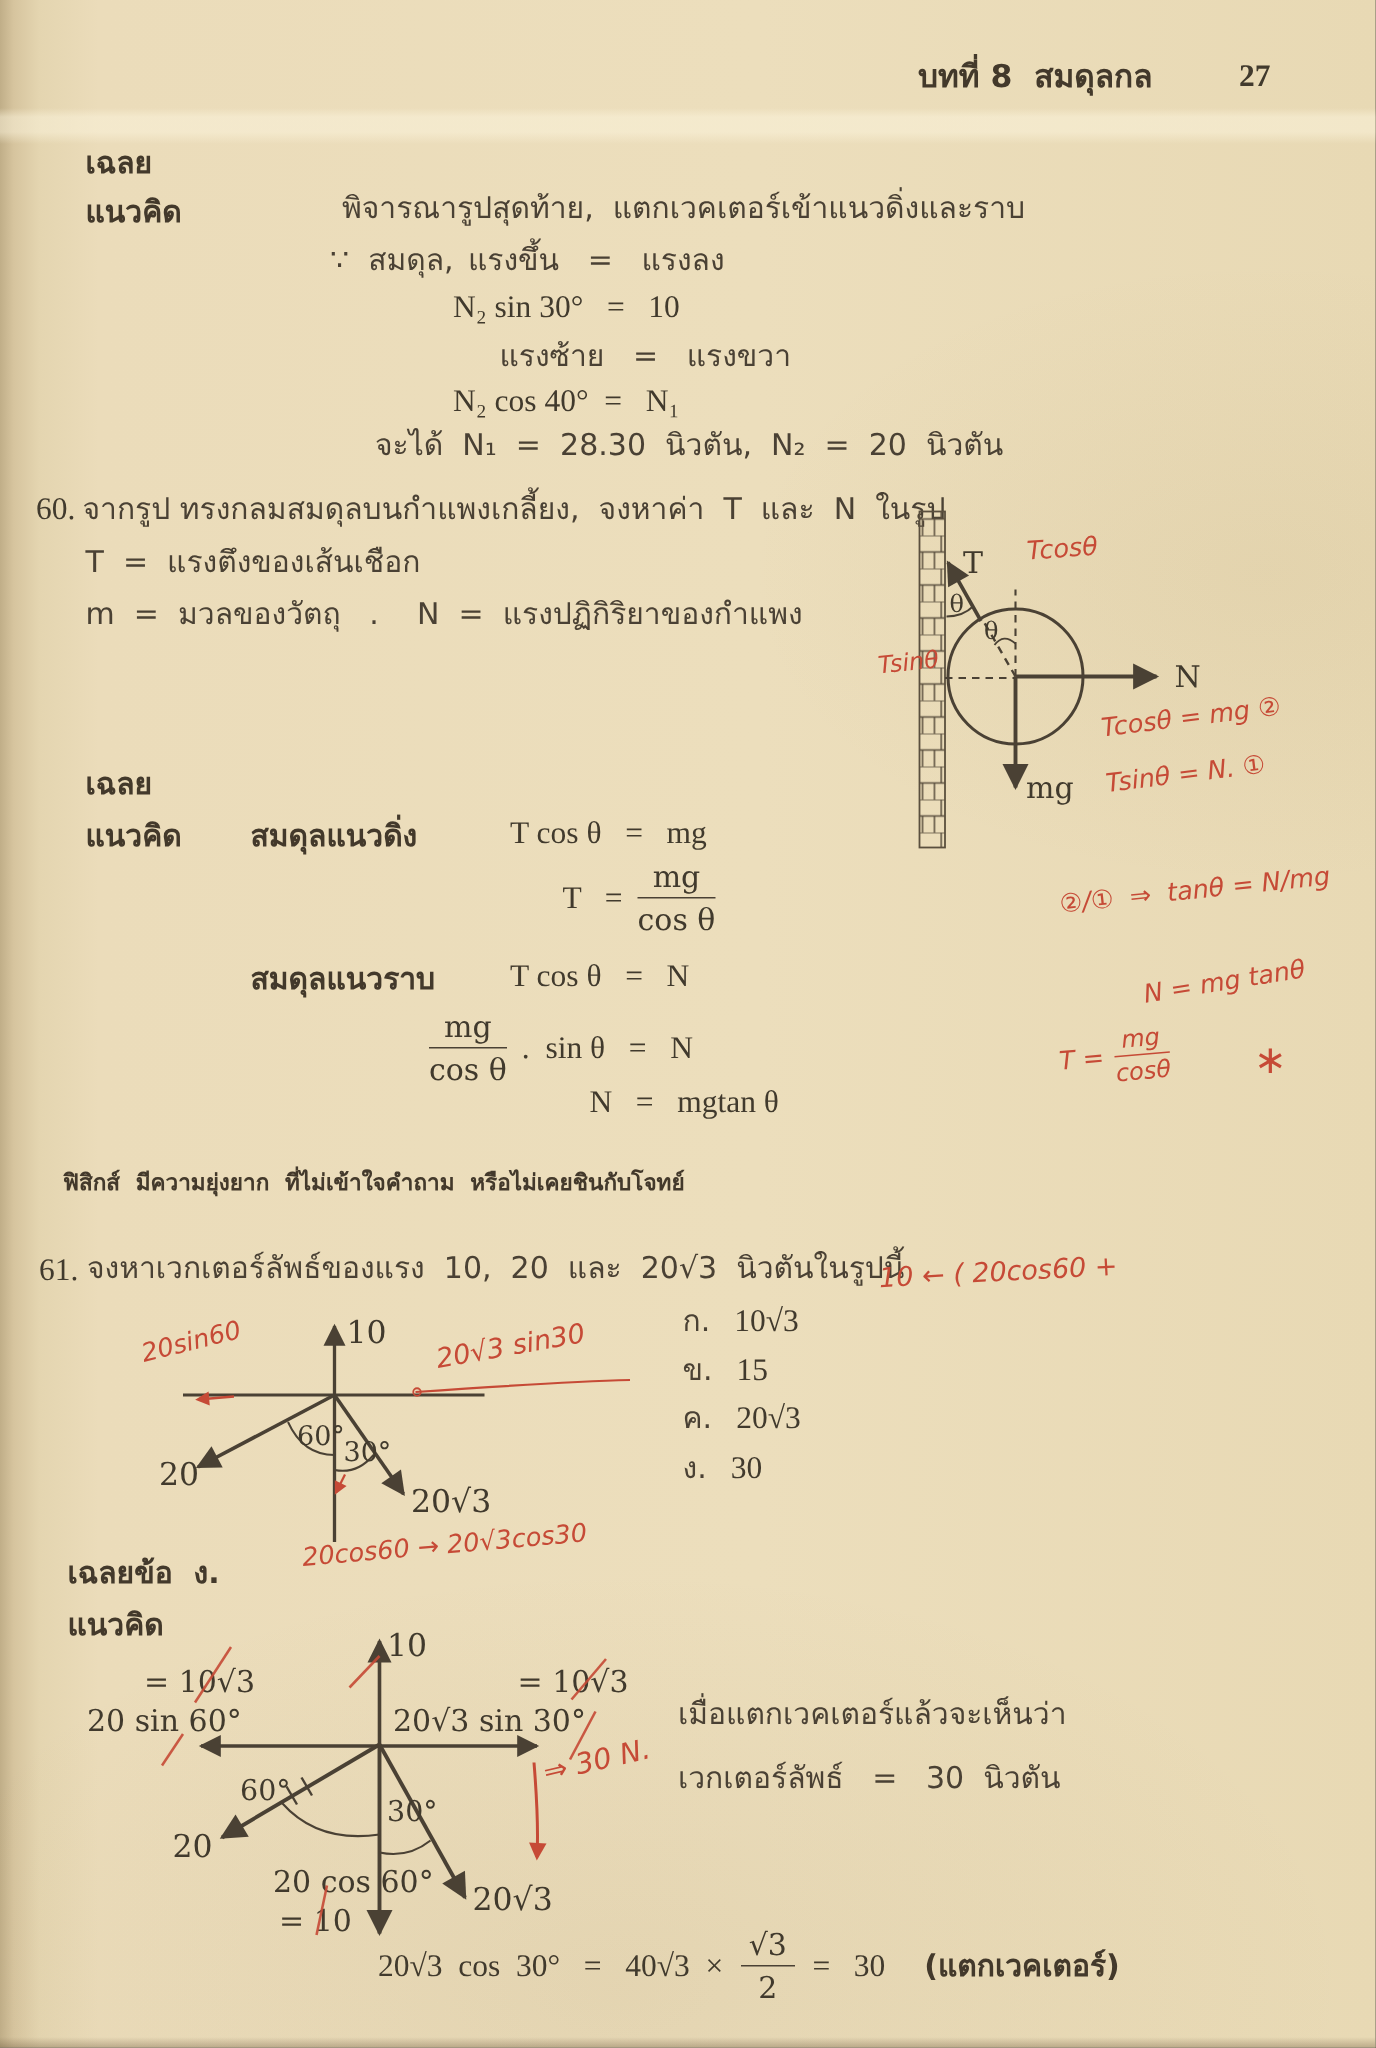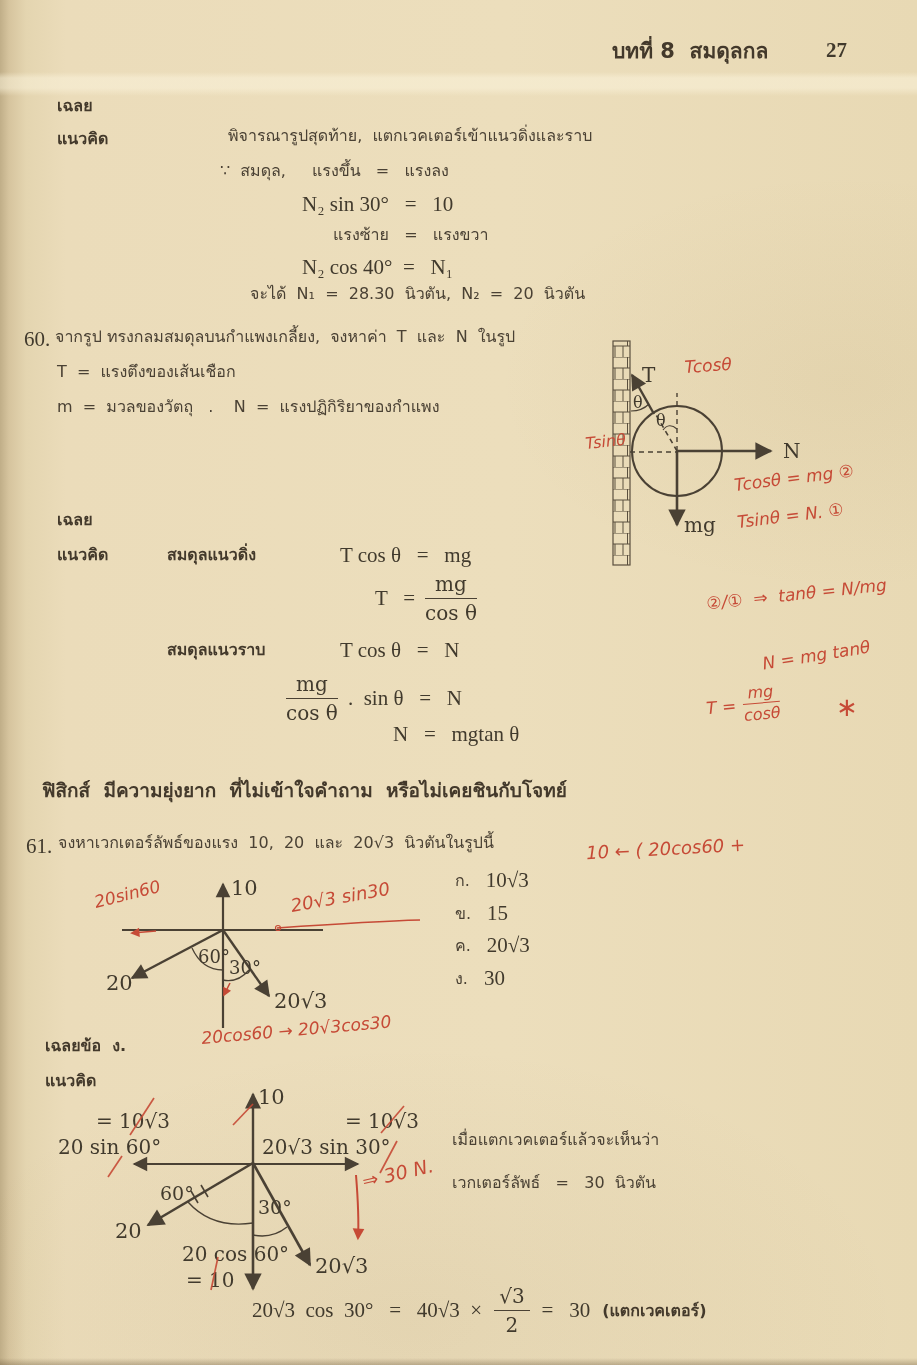--- a/index.html
+++ b/index.html
@@ -7,21 +7,21 @@
   .page{position:relative;width:917px;height:1365px;margin:0 auto;overflow:hidden;
     background:
       linear-gradient(180deg, rgba(255,252,240,0) 72px, rgba(252,245,222,.5) 78px, rgba(252,245,222,.5) 88px, rgba(255,252,240,0) 96px),
       radial-gradient(ellipse 500px 300px at 92% 28%, rgba(140,110,50,.06), transparent 70%),
       radial-gradient(ellipse 700px 400px at 45% 97%, rgba(120,90,40,.07), transparent 70%),
       linear-gradient(90deg,#c0ae88 0,#d6c49e 9px,#e4d5b0 26px,#ebdcba 66px,#ecdebc 55%,#e8d9b4 100%);
     font-family:"DejaVu Sans","Liberation Sans",sans-serif;color:#4a4134}
   .page::after{content:"";position:absolute;left:0;right:0;bottom:0;height:7px;
     background:linear-gradient(0deg,rgba(70,50,25,.28),rgba(70,50,25,0))}
   .abs{position:absolute;white-space:pre}
-  .t{font-size:16px;line-height:1.25;color:#4a4134}
+  .t{font-size:20px;line-height:1.25;color:#4a4134}
   .bld{font-weight:bold;color:#43392b}
   .m{font-family:Liberation Serif, serif;font-size:21px;color:#413a2d}
   .hw{font-family:"DejaVu Sans",sans-serif;color:#c64a36;font-style:italic;font-size:17px}
   .row{position:absolute;display:flex;align-items:center;gap:10px;white-space:pre}
   .frac{display:inline-block;text-align:center;font-family:"DejaVu Serif","Liberation Serif",serif;font-size:20px;color:#413a2d;white-space:pre}
   .frac .fn{display:block;border-bottom:1.6px solid #4a4134;padding:0 5px 2px}
   .frac .fd{display:block;padding-top:2px}
   .hwfrac{display:inline-block;text-align:center;font-size:16px;color:#c64a36;font-style:italic;white-space:pre}
   .hwfrac .fn{display:block;border-bottom:1.4px solid #c64a36;padding:0 4px 1px}
   .hwfrac .fd{display:block;padding-top:1px}
@@ -104,21 +104,21 @@
   <div class="abs m" style="left:393px;top:722px">N   =   mgtan θ</div>
 
   <div class="abs hw" style="left:706px;top:584px;transform:rotate(-6deg)">②∕①  ⇒  tanθ = N∕mg</div>
   <div class="abs hw" style="left:762px;top:645px;transform:rotate(-9deg)">N = mg tanθ</div>
   <div class="row" style="left:706px;top:684px;transform:rotate(-5deg);gap:7px">
     <span class="hw">T =</span>
     <span class="hwfrac"><span class="fn">mg</span><span class="fd">cosθ</span></span>
   </div>
   <div class="abs hw" style="left:836px;top:692px;font-size:26px;font-style:normal">∗</div>
 
-  <div class="abs t bld" style="left:42px;top:779px;font-size:19px">ฟิสิกส์  มีความยุ่งยาก  ที่ไม่เข้าใจคำถาม  หรือไม่เคยชินกับโจทย์</div>
+  <div class="abs t bld" style="left:42px;top:779px;font-size:15px">ฟิสิกส์  มีความยุ่งยาก  ที่ไม่เข้าใจคำถาม  หรือไม่เคยชินกับโจทย์</div>
 
   <div class="abs m" style="left:26px;top:834px">61.</div>
   <div class="abs t" style="left:58px;top:833px">จงหาเวกเตอร์ลัพธ์ของแรง  10,  20  และ  20√3  นิวตันในรูปนี้</div>
   <div class="abs hw" style="left:586px;top:838px;font-size:18px;transform:rotate(-3deg)">10 ← ( 20cos60 +</div>
 
   <svg class="fig" style="left:80px;top:868px" width="380" height="192" viewBox="0 0 380 192">
     <defs>
       <marker id="bd" viewBox="0 0 12 12" refX="10" refY="6" markerWidth="8" markerHeight="8" orient="auto">
           <path d="M1,1L11,6L1,11Z" fill="#4a4134"></path>
         </marker>
@@ -214,16 +214,16 @@
     <text class="sr" x="324" y="110" font-size="19" transform="rotate(-13 324 110)">⇒ 30 N.</text>
   </svg>
 
   <div class="abs t" style="left:452px;top:1130px">เมื่อแตกเวคเตอร์แล้วจะเห็นว่า</div>
   <div class="abs t" style="left:452px;top:1173px">เวกเตอร์ลัพธ์   =   30  นิวตัน</div>
 
   <div class="row" style="left:252px;top:1284px;gap:12px">
     <span class="m">20√3  cos  30°   =   40√3  ×</span>
     <span class="frac"><span class="fn">√3</span><span class="fd">2</span></span>
     <span class="m">=   30</span>
-    <span class="t bld" style="">(แตกเวคเตอร์)</span>
+    <span class="t bld" style="margin-left:14px">(แตกเวคเตอร์)</span>
   </div>
 
 </div>
 
 </body></html>

